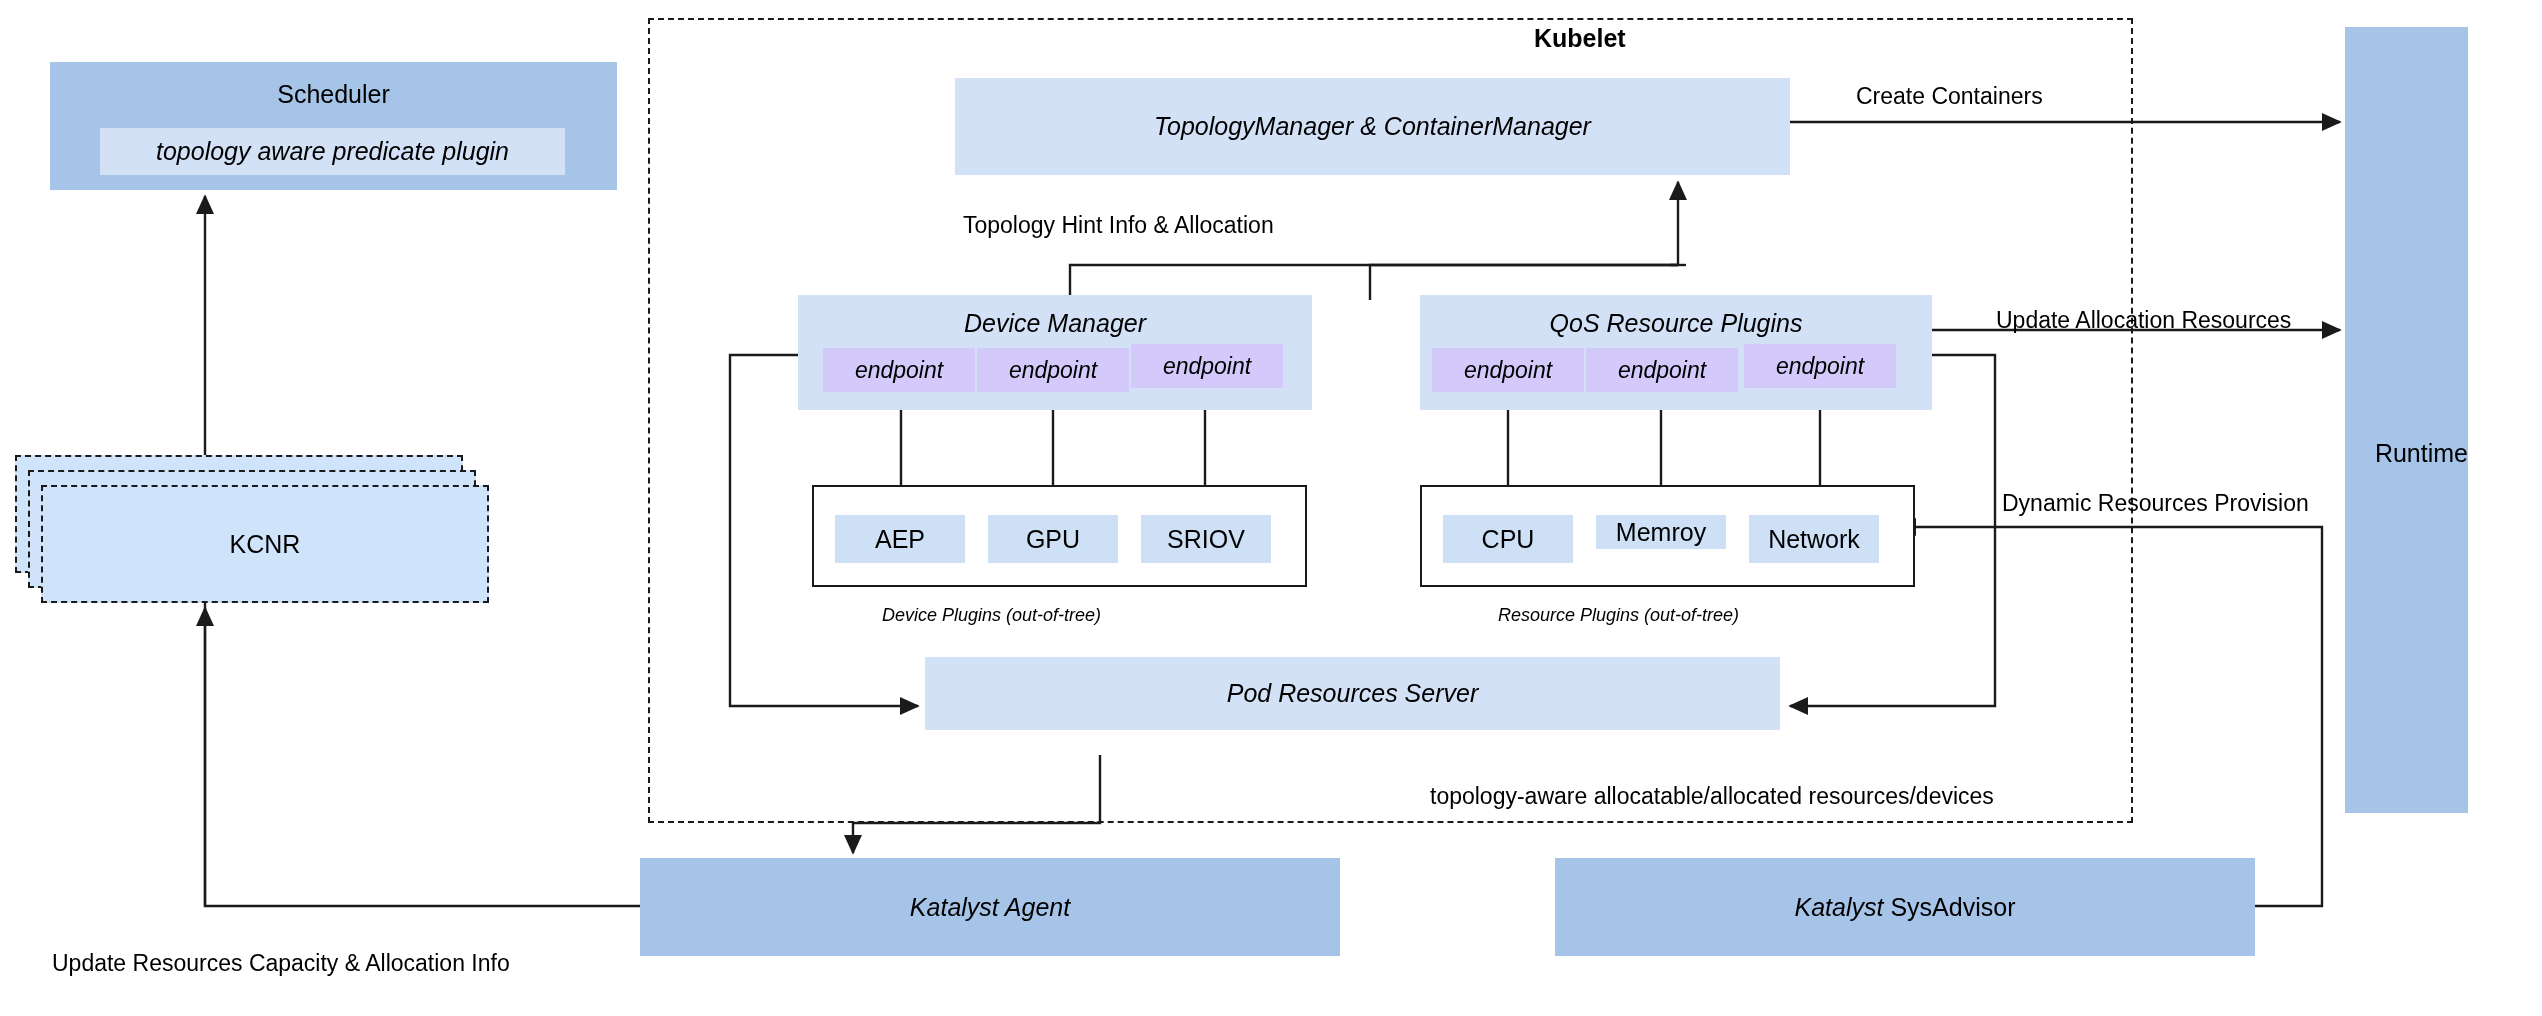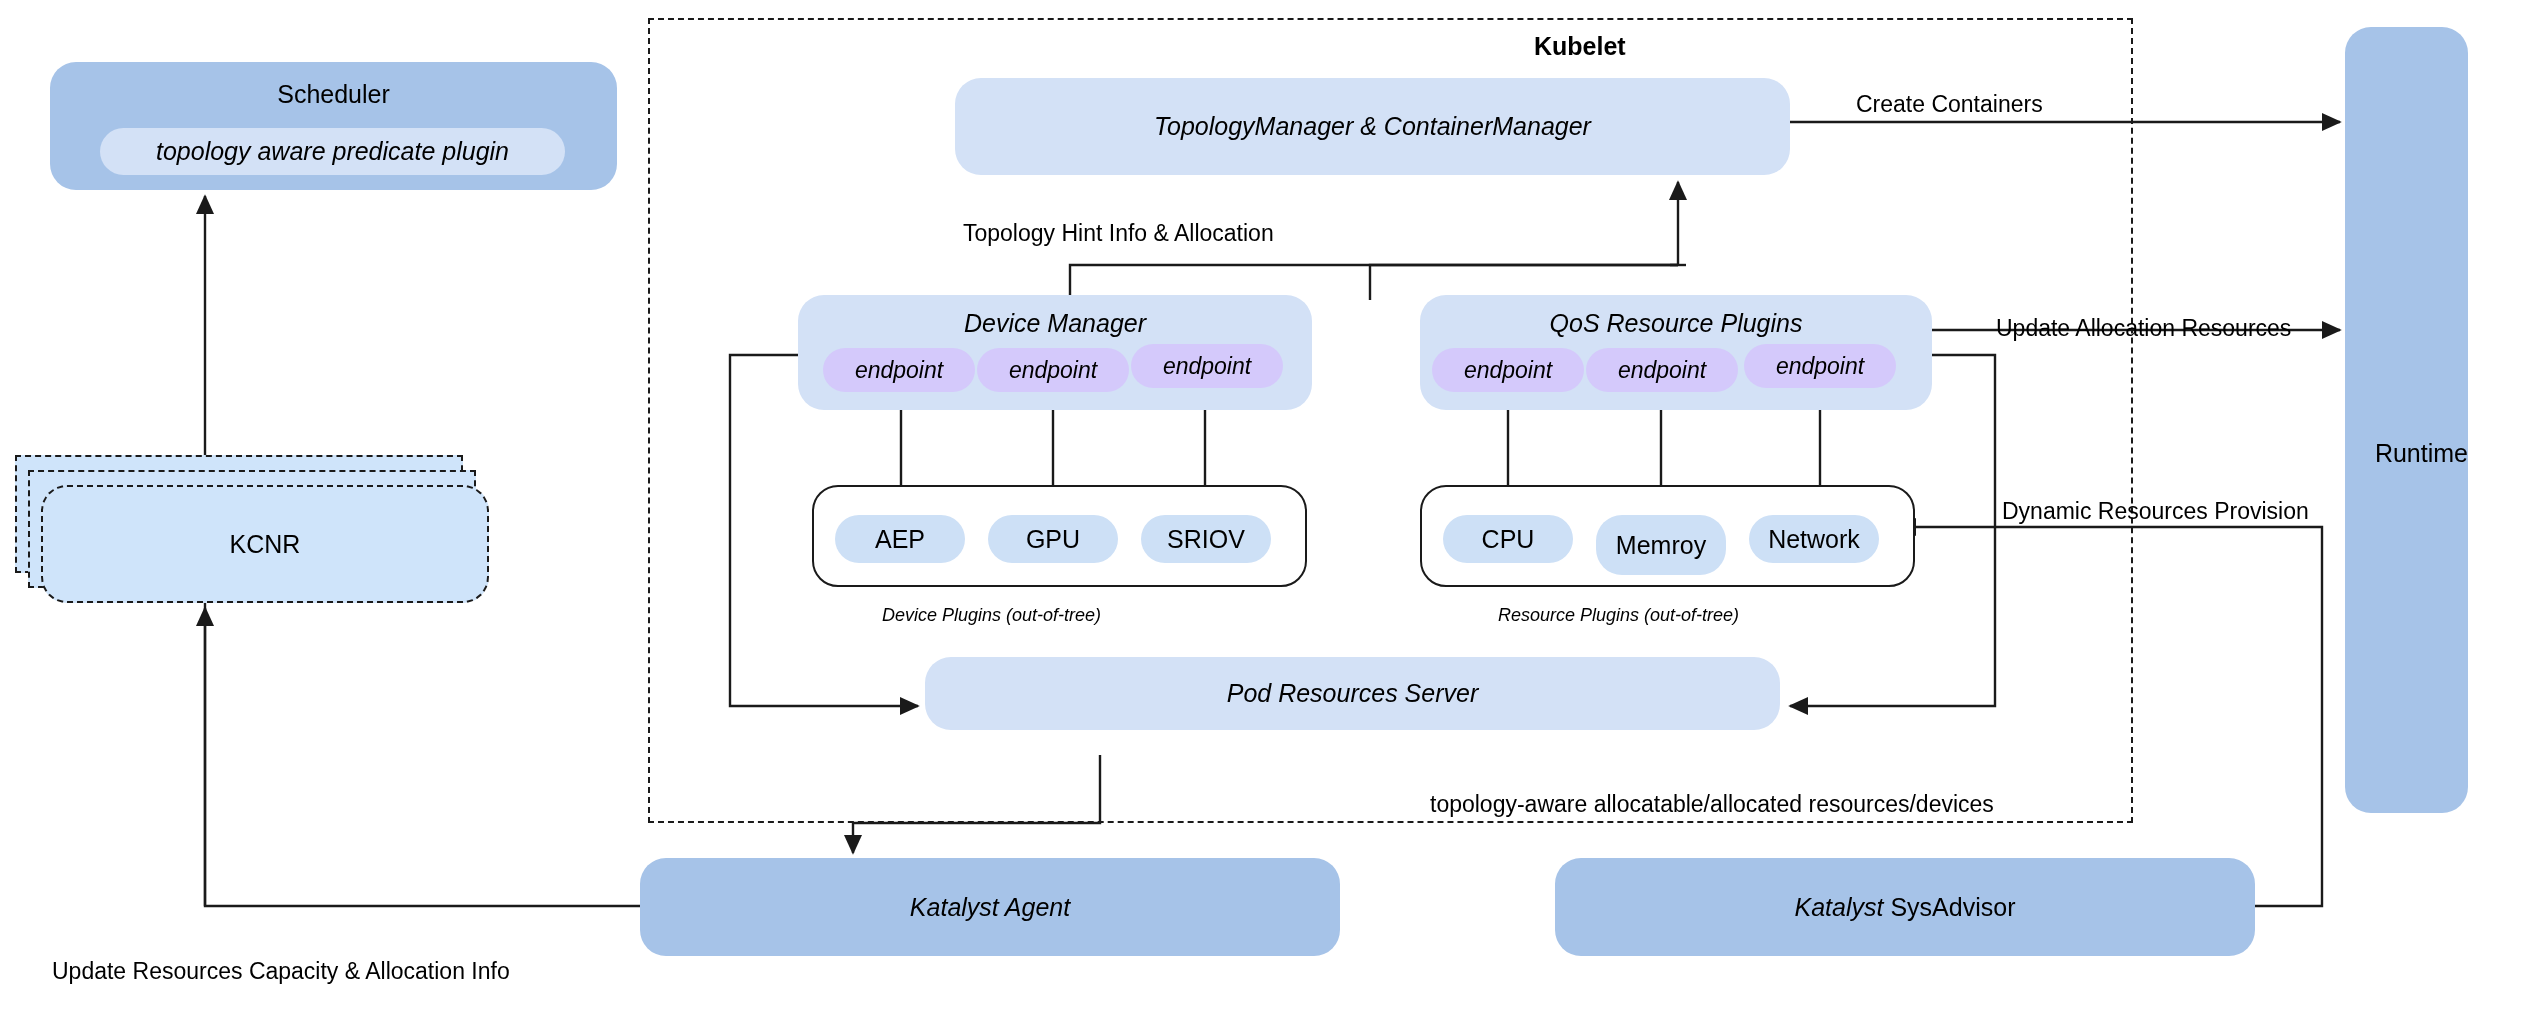--- a/index.html
+++ b/index.html
@@ -20,21 +20,20 @@
     overflow: hidden;
   }
   .box {
     position: absolute;
     box-sizing: border-box;
     display: flex;
     align-items: center;
     justify-content: center;
     text-align: center;
     line-height: 1.15;
-    border-radius: 26px;
   }
   
   .fill-strong { background: #a6c3e8; }
   .fill-mid    { background: #d3e1f6; }
   .fill-purple { background: #d4c9fb; }
   .fill-plugin { background: #cde0f6; }
   .fill-white  { background: #ffffff; border: 2px solid #1a1a1a; }
 
   .dashed-group {
     position: absolute;
@@ -44,21 +43,21 @@
   }
   .dashed-card {
     position: absolute;
     box-sizing: border-box;
     border: 2px dashed #1a1a1a;
     background: #cfe4fa;
   }
   .t-plain    { font-size: 25px; font-weight: normal; }
   .t-italic   { font-size: 25px; font-style: italic; }
   .t-small-it { font-size: 23px; font-style: italic; }
-  .t-label    { position: absolute; font-size: 23px; white-space: nowrap; margin-top: 8px; }
+  .t-label    { position: absolute; font-size: 23px; white-space: nowrap; }
   .t-caption  { position: absolute; font-size: 18px; font-style: italic; white-space: nowrap; }
 
   .svg-layer {
     position: absolute;
     left: 0; top: 0;
     width: 2542px;
     height: 1016px;
     pointer-events: none;
   }
   .mixed-italic i { font-style: italic; }
@@ -180,21 +179,21 @@
   </div>
   <div class="box fill-plugin" style="left:1141px; top:515px; width:130px; height:48px;">
     <span class="t-plain">SRIOV</span>
   </div>
   <div class="t-caption" style="left:882px; top:605px;">Device Plugins (out-of-tree)</div>
 
   <div class="box fill-white" style="left:1420px; top:485px; width:495px; height:102px;"></div>
   <div class="box fill-plugin" style="left:1443px; top:515px; width:130px; height:48px;">
     <span class="t-plain">CPU</span>
   </div>
-  <div class="box fill-plugin" style="left:1596px; top:515px; width:130px; height:60px;">
+  <div class="box fill-plugin" style="left:1596px; top:515px; width:130px; height:34px;">
     <span class="t-plain">Memroy</span>
   </div>
   <div class="box fill-plugin" style="left:1749px; top:515px; width:130px; height:48px;">
     <span class="t-plain">Network</span>
   </div>
   <div class="t-caption" style="left:1498px; top:605px;">Resource Plugins (out-of-tree)</div>
 
   <div class="box fill-mid" style="left:925px; top:657px; width:855px; height:73px;">
     <span class="t-italic">Pod Resources Server</span>
   </div>

